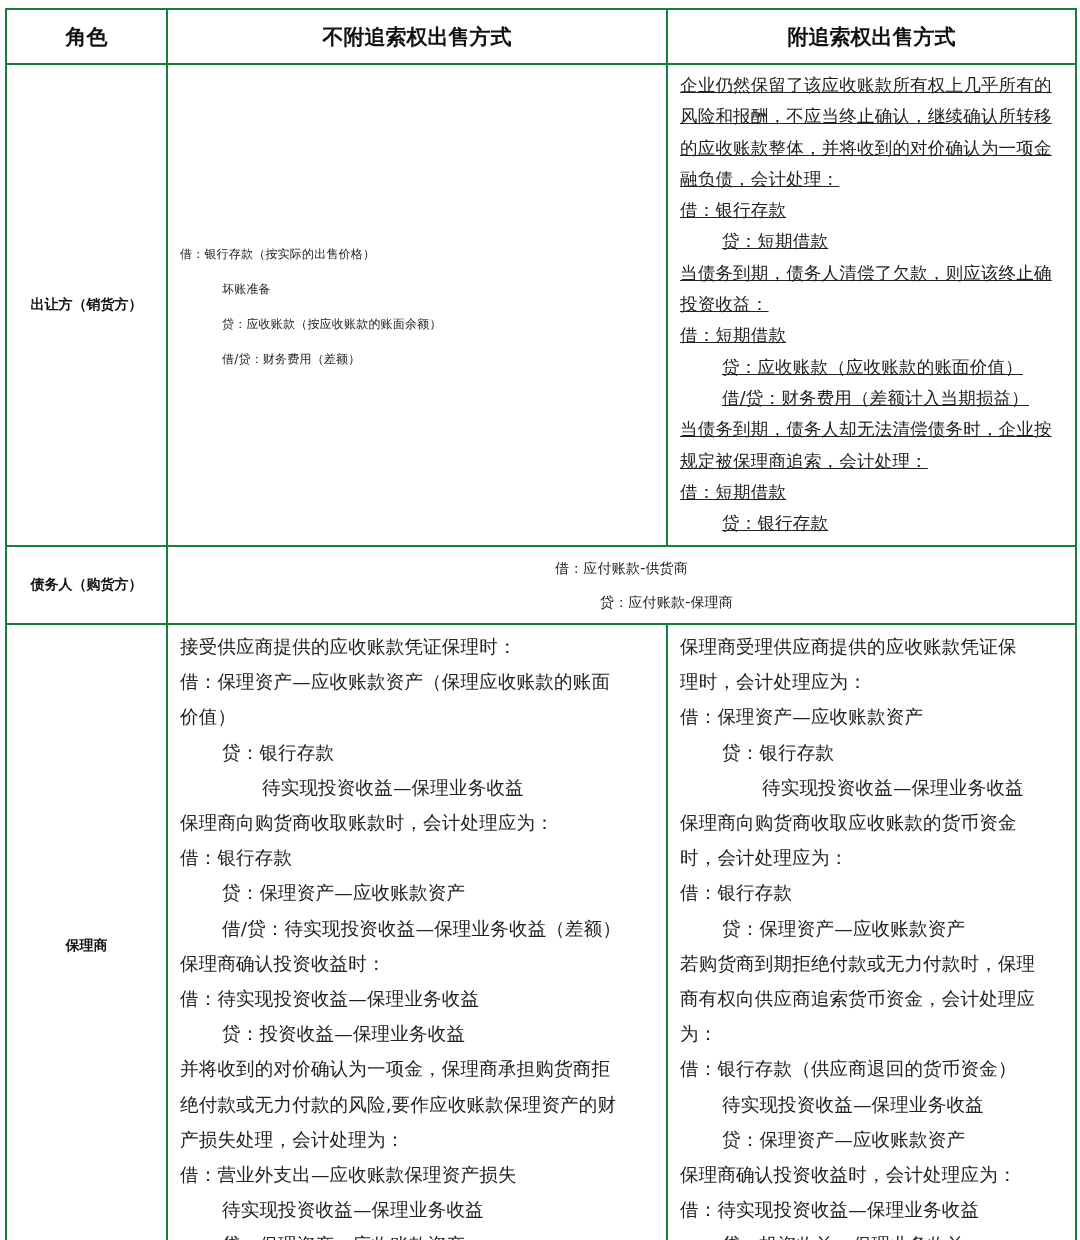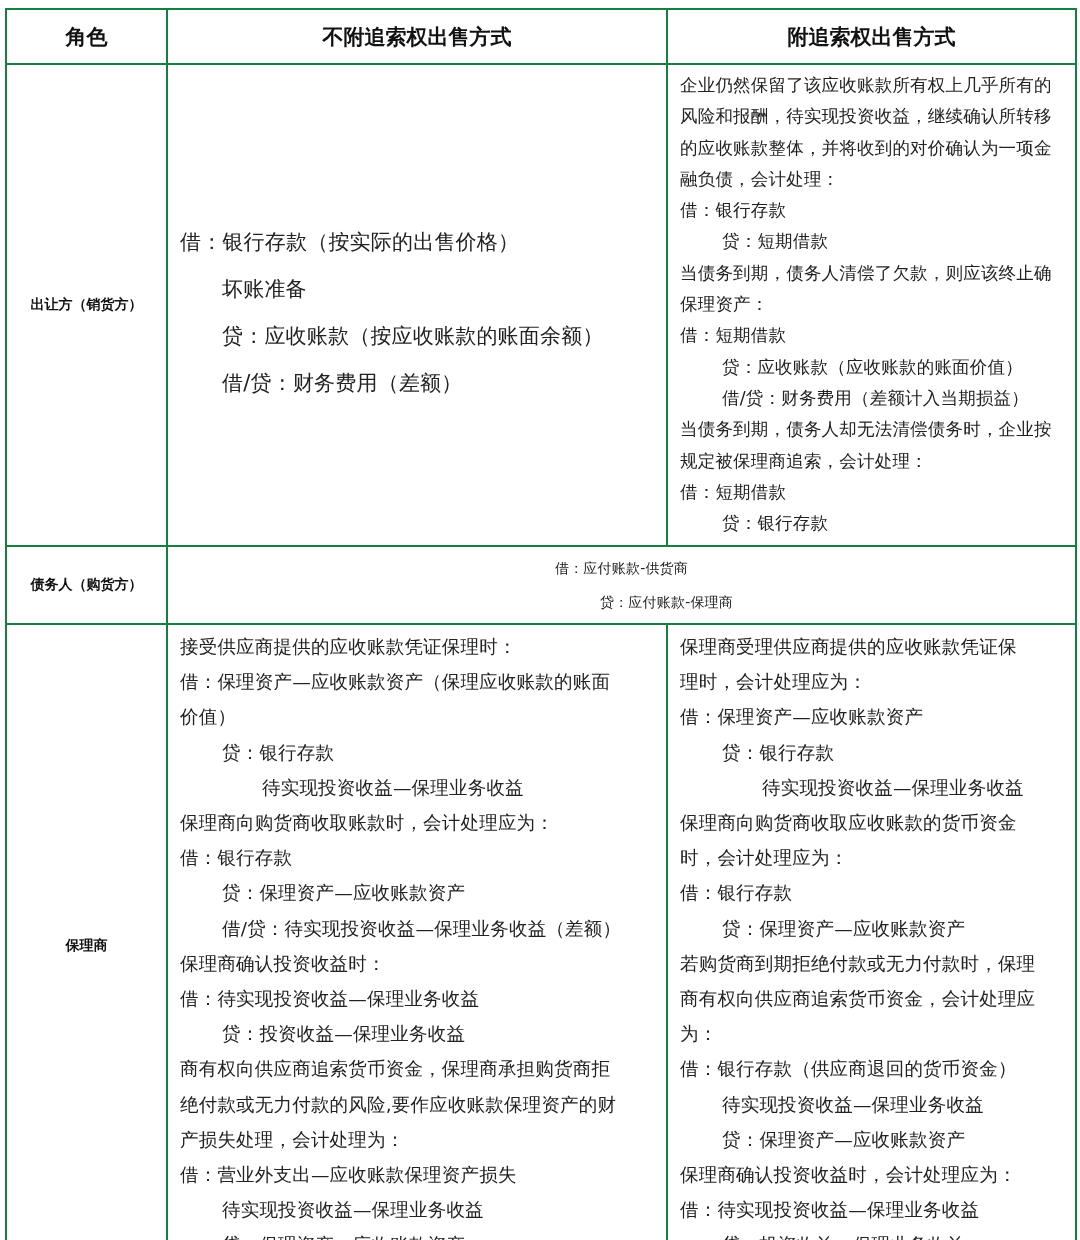--- a/index.html
+++ b/index.html
@@ -9,26 +9,26 @@
                 border-collapse: collapse; table-layout: fixed; }
     table.acc td, table.acc th { border: 2px solid #15803d; padding: 4px; vertical-align: middle; }
     col.c1 { width: 161px; } col.c2 { width: 500px; } col.c3 { width: 409px; }
     th { height: 45px; font-size: 21px; font-weight: bold; text-align: center; color: #111; }
     td.role { text-align: center; font-size: 14px; font-weight: bold; color: #111; }
     .lines { padding: 0 8px; }
     .ln { font-size: 17.5px; line-height: 31.3px; white-space: nowrap; letter-spacing: 0.2px; }
     .wide .ln { line-height: 35.2px; font-size: 18.5px; }
     .ind1 { padding-left: 42px; }
     .ind2 { padding-left: 82px; }
-    .seller-left .ln { line-height: 35px; font-size: 21px; margin-top: 12px; }
+    .seller-left .ln { line-height: 35px; font-size: 12px; }
     .debtor .ln { font-size: 14px; line-height: 34px; }
     tr.r-seller td { height: 472px; }
     tr.r-debtor td { height: 68px; }
     tr.r-factor td { height: 630px; }
-    .right-col .ln { font-size: 17.5px; }
+    .right-col .ln { font-size: 17.5px; text-decoration: underline; }
     .f-right .ln { line-height: 35.2px; font-size: 18.5px; }
     .debtor-cell { text-align: center; }
     .debtor-cell .l2 { padding-left: 90px; }
   </style>
 </head>
 <body>
 
 <table class="acc">
   <colgroup>
       <col class="c1">
@@ -48,27 +48,27 @@
       <div class="lines seller-left" style="padding-top:4px;">
         <div class="ln">借：银行存款（按实际的出售价格）</div>
         <div class="ln ind1">坏账准备</div>
         <div class="ln ind1">贷：应收账款（按应收账款的账面余额）</div>
         <div class="ln ind1">借/贷：财务费用（差额）</div>
       </div>
     </td>
     <td class="right-col" style="vertical-align:top;">
       <div class="lines" style="padding-top:1px;">
         <div class="ln">企业仍然保留了该应收账款所有权上几乎所有的</div>
-        <div class="ln">风险和报酬，待实现投资收益，继续确认所转移</div>
+        <div class="ln">风险和报酬，不应当终止确认，继续确认所转移</div>
         <div class="ln">的应收账款整体，并将收到的对价确认为一项金</div>
         <div class="ln">融负债，会计处理：</div>
         <div class="ln">借：银行存款</div>
         <div class="ln ind1">贷：短期借款</div>
         <div class="ln">当债务到期，债务人清偿了欠款，则应该终止确</div>
-        <div class="ln">保理资产：</div>
+        <div class="ln">投资收益：</div>
         <div class="ln">借：短期借款</div>
         <div class="ln ind1">贷：应收账款（应收账款的账面价值）</div>
         <div class="ln ind1">借/贷：财务费用（差额计入当期损益）</div>
         <div class="ln">当债务到期，债务人却无法清偿债务时，企业按</div>
         <div class="ln">规定被保理商追索，会计处理：</div>
         <div class="ln">借：短期借款</div>
         <div class="ln ind1">贷：银行存款</div>
       </div>
     </td>
   </tr>
@@ -92,21 +92,21 @@
         <div class="ln">价值）</div>
         <div class="ln ind1">贷：银行存款</div>
         <div class="ln ind2">待实现投资收益—保理业务收益</div>
         <div class="ln">保理商向购货商收取账款时，会计处理应为：</div>
         <div class="ln">借：银行存款</div>
         <div class="ln ind1">贷：保理资产—应收账款资产</div>
         <div class="ln ind1">借/贷：待实现投资收益—保理业务收益（差额）</div>
         <div class="ln">保理商确认投资收益时：</div>
         <div class="ln">借：待实现投资收益—保理业务收益</div>
         <div class="ln ind1">贷：投资收益—保理业务收益</div>
-        <div class="ln">商有权向供应商追索货币资金，保理商承担购货商拒</div>
+        <div class="ln">并将收到的对价确认为一项金，保理商承担购货商拒</div>
         <div class="ln">绝付款或无力付款的风险,要作应收账款保理资产的财</div>
         <div class="ln">产损失处理，会计处理为：</div>
         <div class="ln">借：营业外支出—应收账款保理资产损失</div>
         <div class="ln ind1">待实现投资收益—保理业务收益</div>
         <div class="ln ind1">贷：保理资产—应收账款资产</div>
       </div>
     </td>
     <td class="f-right" style="vertical-align:top;">
       <div class="lines" style="padding-top:0px;">
         <div class="ln">保理商受理供应商提供的应收账款凭证保</div>

